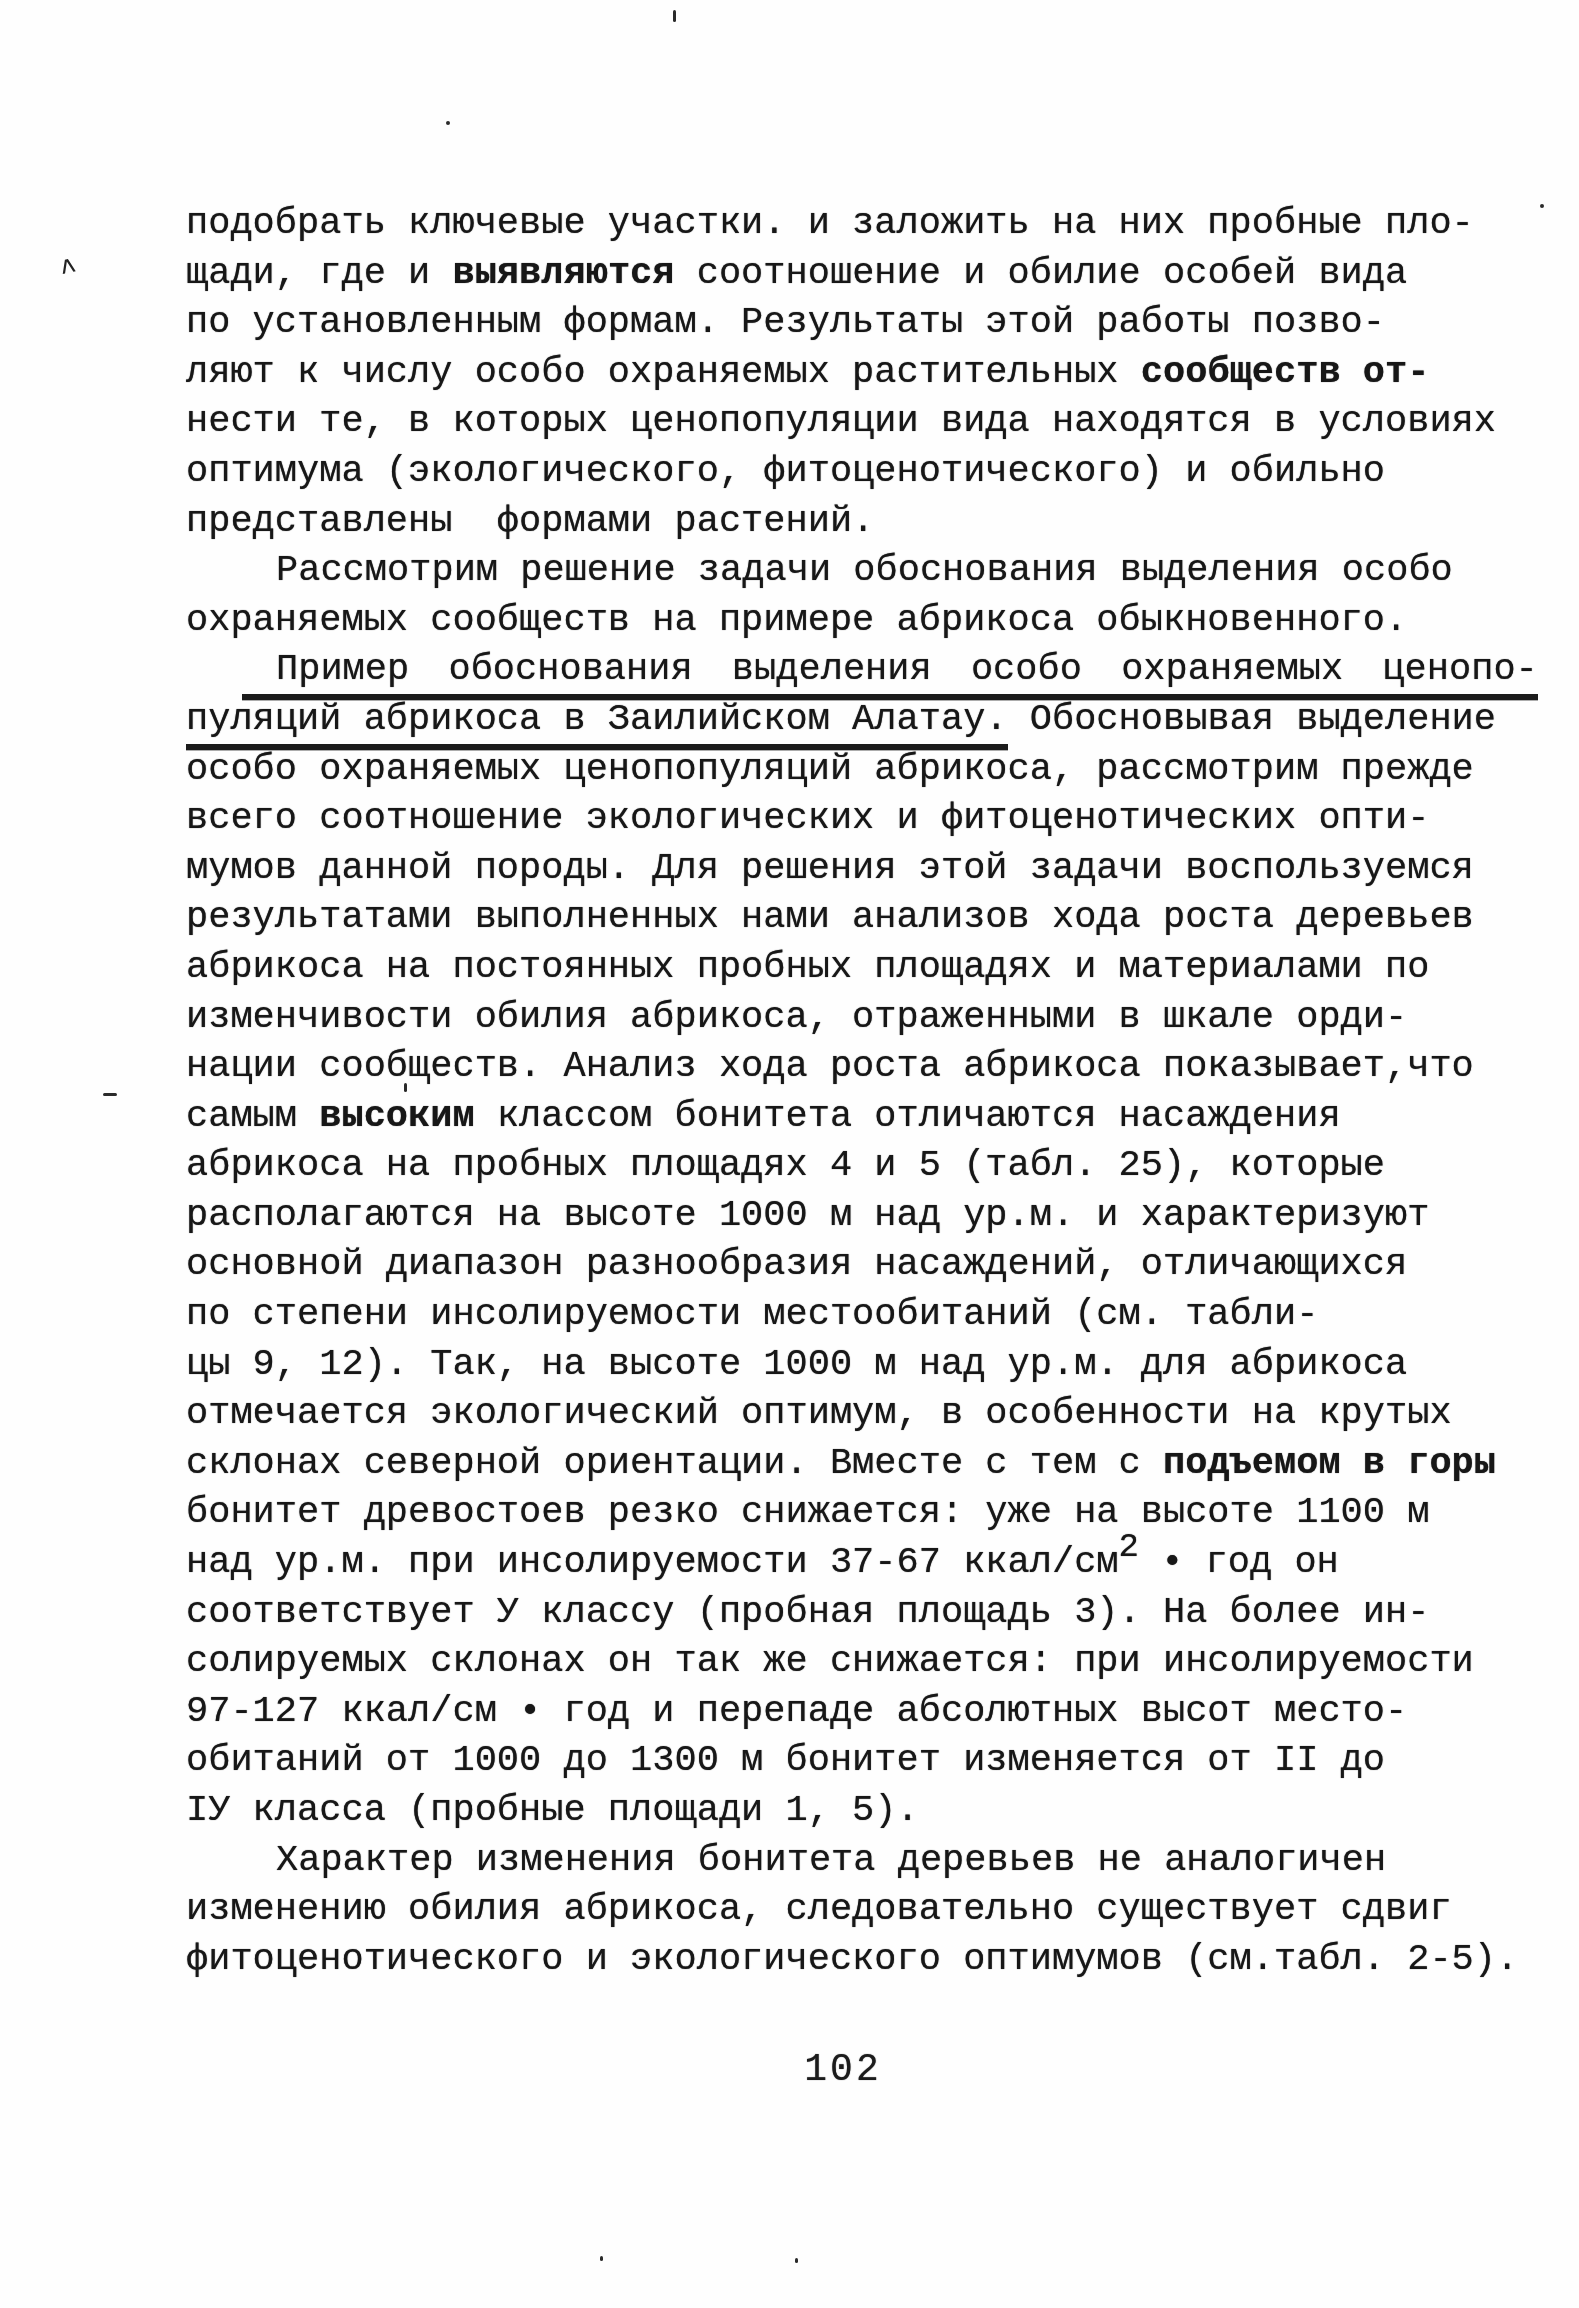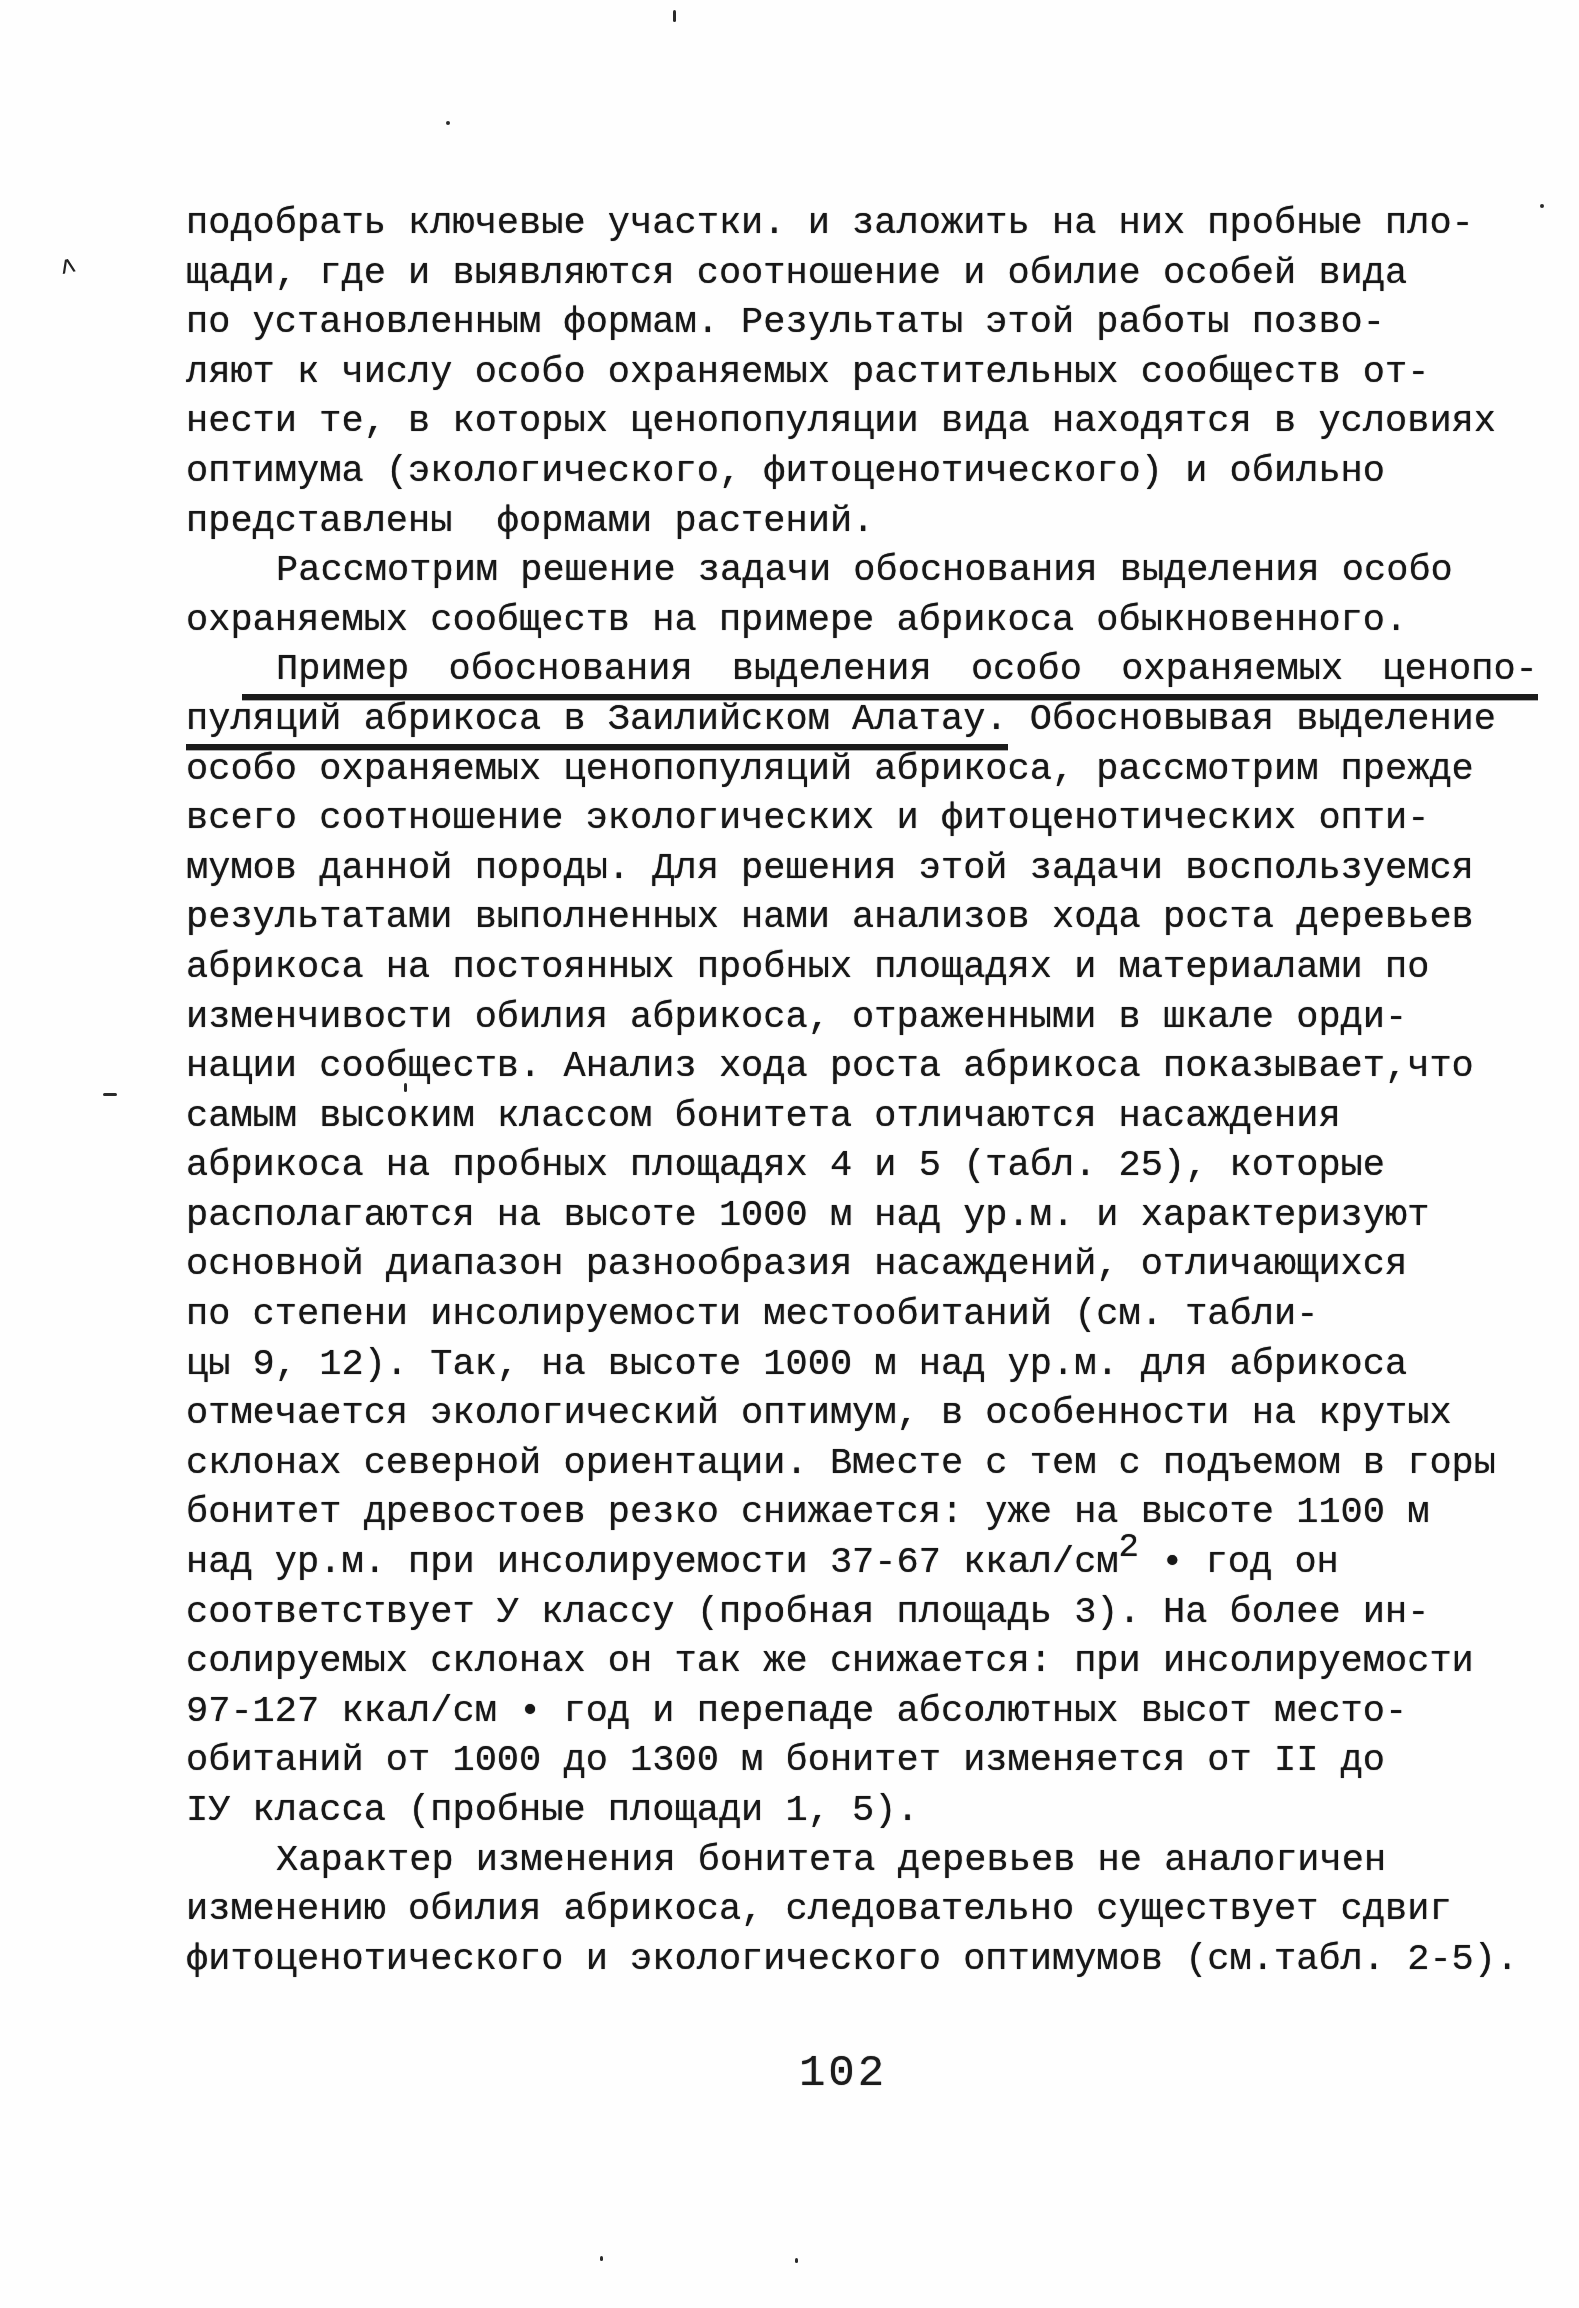--- a/index.html
+++ b/index.html
@@ -19,41 +19,41 @@
     font-size: 37px;
     line-height: 49.6px;
     color: #171717;
     white-space: pre;
     text-shadow: 0 0 1px rgba(15,15,15,0.75);
     margin-left: 48px;
   }
   .line { height: 49.6px; }
   .line.indent { text-indent: 90px; }
   .line.wide { word-spacing: 17px; }
-  .bold { font-weight: normal; }
+  .bold { font-weight: bold; }
   .u {
     border-bottom: 6px solid #1b1b1b;
     padding-bottom: 4px;
     box-shadow: 0 1px 0 rgba(20,20,20,0.35);
   }
   .u-ext { margin-left: -34px; padding-left: 34px; }
   .sup {
     display: inline-block;
     font-size: 34px;
     line-height: 0;
     vertical-align: 16px;
   }
   .page-number {
     position: absolute;
     top: 2048px;
     left: 138px;
     width: 1410px;
     text-align: center;
     font-family: "Liberation Mono", "DejaVu Sans Mono", monospace;
-    font-size: 44px;
+    font-size: 38px;
     letter-spacing: 3px;
     color: #1c1c1c;
     text-shadow: 0 0 1px rgba(15,15,15,0.7);
   }
   .margin-mark {
     position: absolute;
     left: 60px;
     top: 250px;
     font-family: "DejaVu Sans", sans-serif;
     font-size: 25px;

